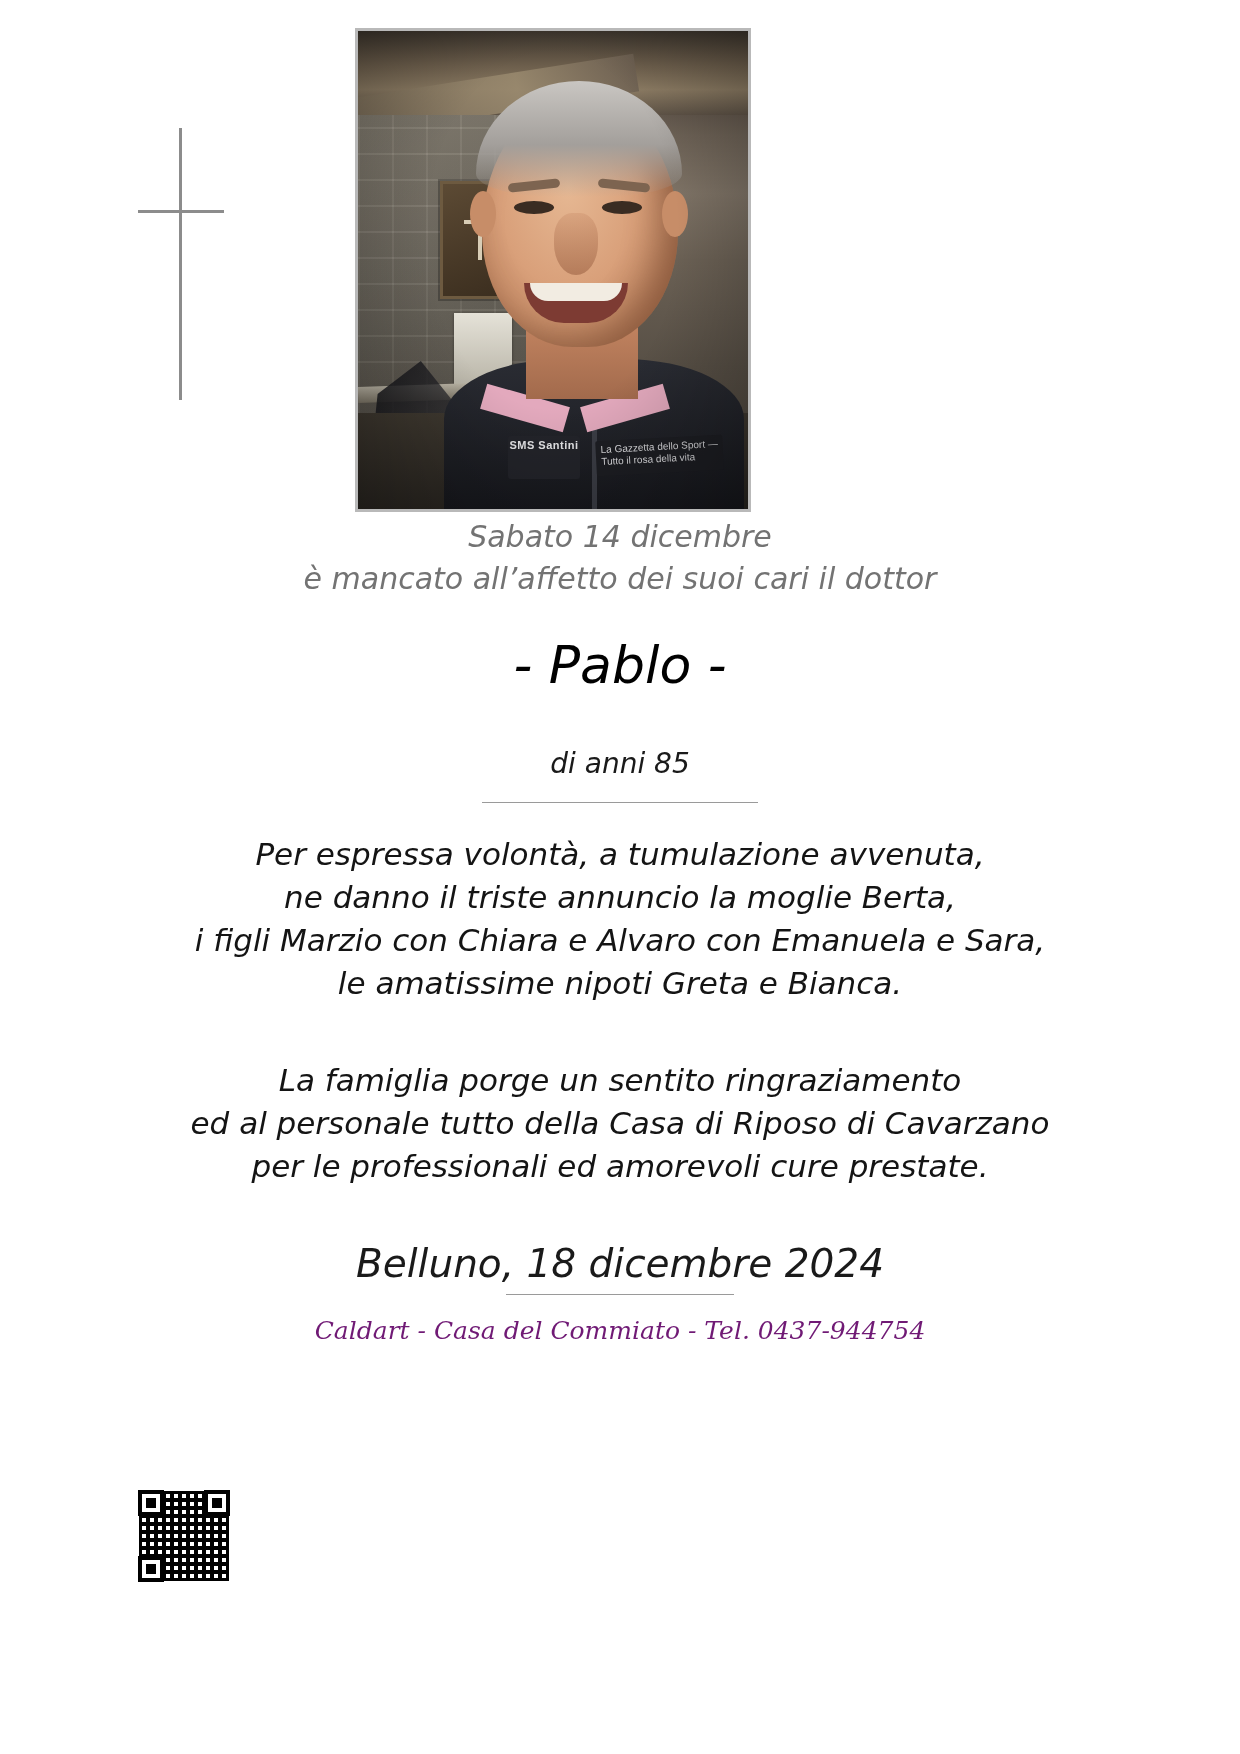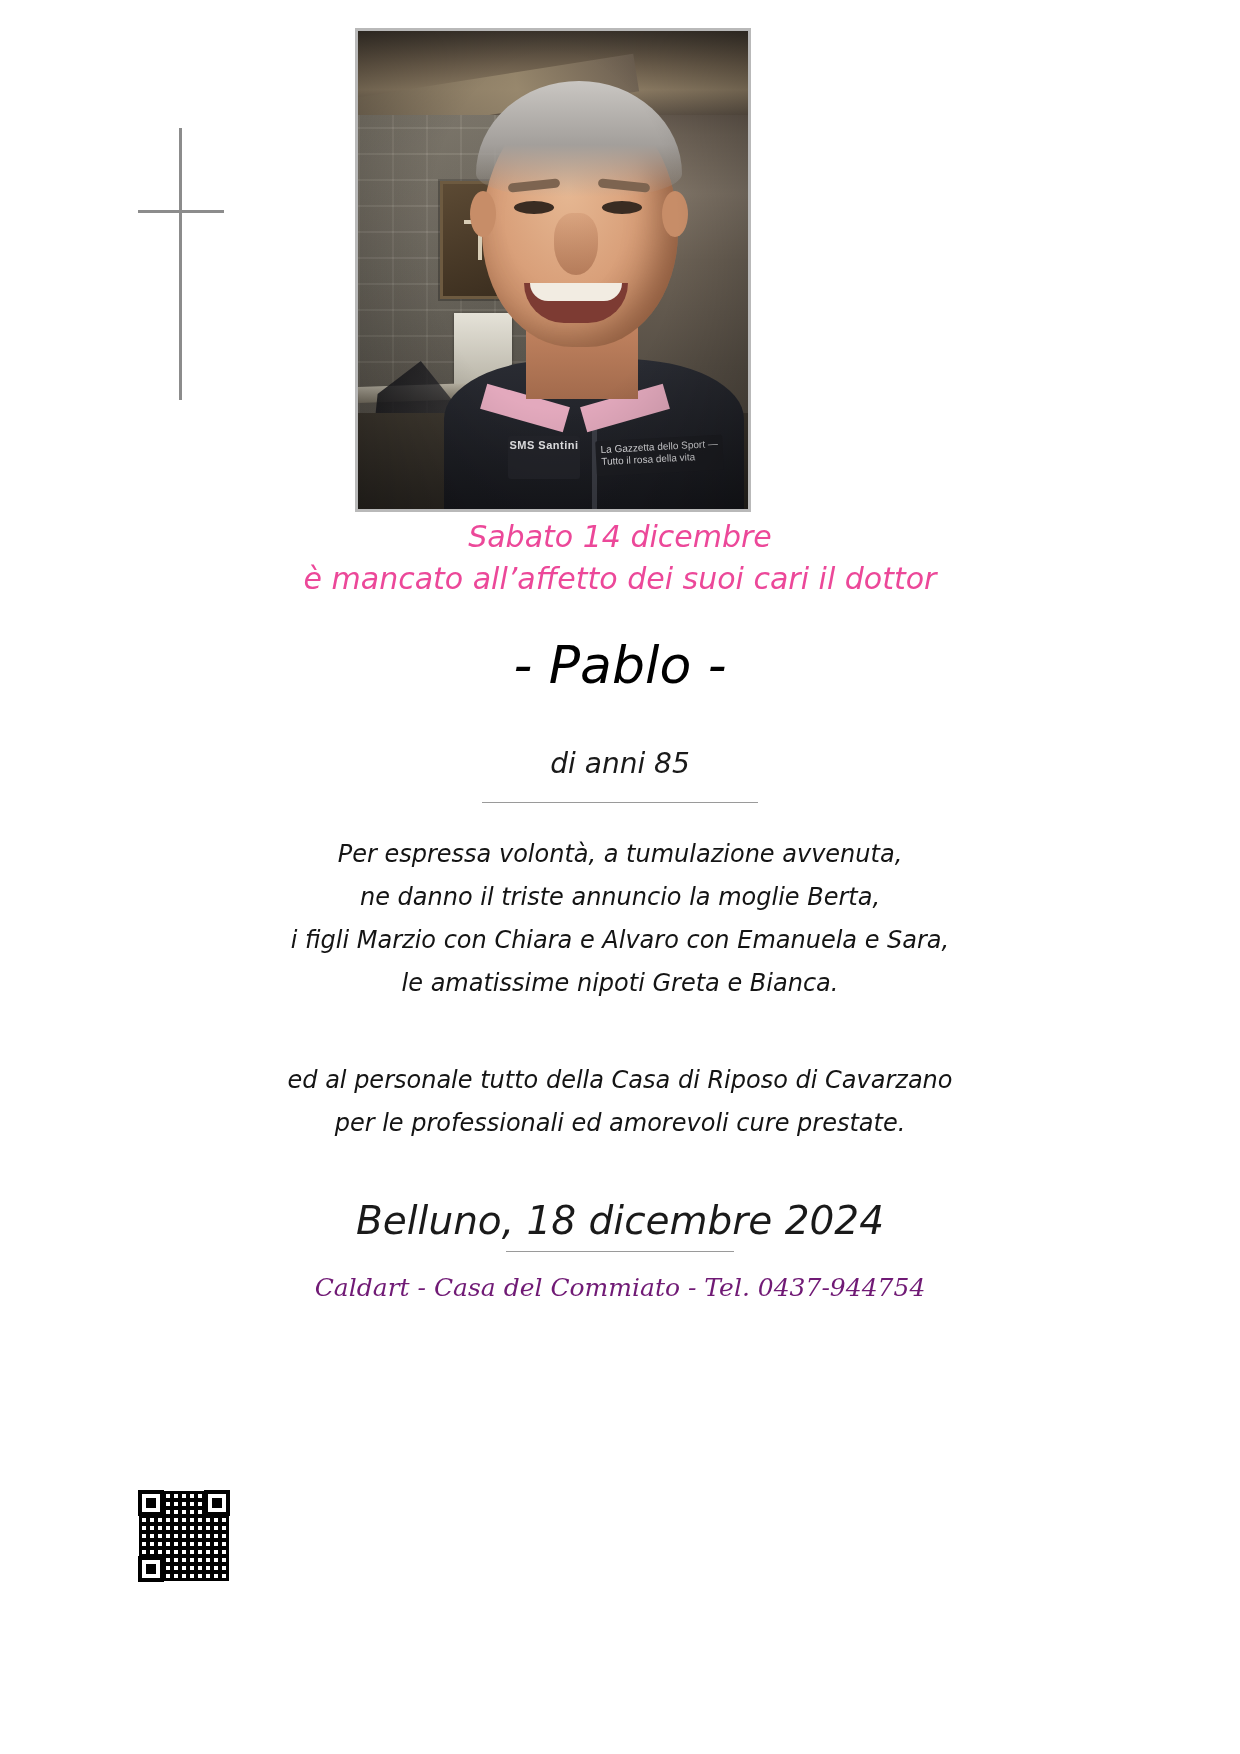--- a/index.html
+++ b/index.html
@@ -259,21 +259,21 @@
     left: 0;
     top: 516px;
     width: 1240px;
     text-align: center;
   }
   .intro {
     font-family: "DejaVu Sans", sans-serif;
     font-style: italic;
     font-size: 30px;
     line-height: 42px;
-    color: #ec4899;
+    color: #737373;
   }
   .name {
     margin-top: 46px;
     font-family: "DejaVu Sans", sans-serif;
     font-style: italic;
     font-size: 72px;
     line-height: 84px;
     color: #000;
     letter-spacing: 1px;
   }
@@ -295,21 +295,21 @@
   .rule {
     width: 276px;
     height: 1px;
     background: #9a9a9a;
     margin: 18px auto 0 auto;
   }
   .para {
     margin-top: 30px;
     font-family: "DejaVu Sans", sans-serif;
     font-style: italic;
-    font-size: 24px;
+    font-size: 31px;
     line-height: 43px;
     color: #141414;
   }
   .para.second { margin-top: 54px; }
   .place-date {
     margin-top: 58px;
     font-family: "DejaVu Sans", sans-serif;
     font-style: italic;
     font-size: 39px;
     line-height: 36px;
@@ -415,20 +415,21 @@
     <div class="rule"></div>
 
     <div class="para">
       <div>Per espressa volontà, a tumulazione avvenuta,</div>
       <div>ne danno il triste annuncio la moglie Berta,</div>
       <div>i figli Marzio con Chiara e Alvaro con Emanuela e Sara,</div>
       <div>le amatissime nipoti Greta e Bianca.</div>
     </div>
 
     <div class="para second">
+      <div>La famiglia porge un sentito ringraziamento</div>
       <div>ed al personale tutto della Casa di Riposo di Cavarzano</div>
       <div>per le professionali ed amorevoli cure prestate.</div>
     </div>
 
     <div class="place-date">Belluno,  18 dicembre 2024</div>
     <div class="rule2"></div>
 
     <div class="agency">Caldart - Casa del Commiato - Tel. 0437-944754</div>
   </div>
 

